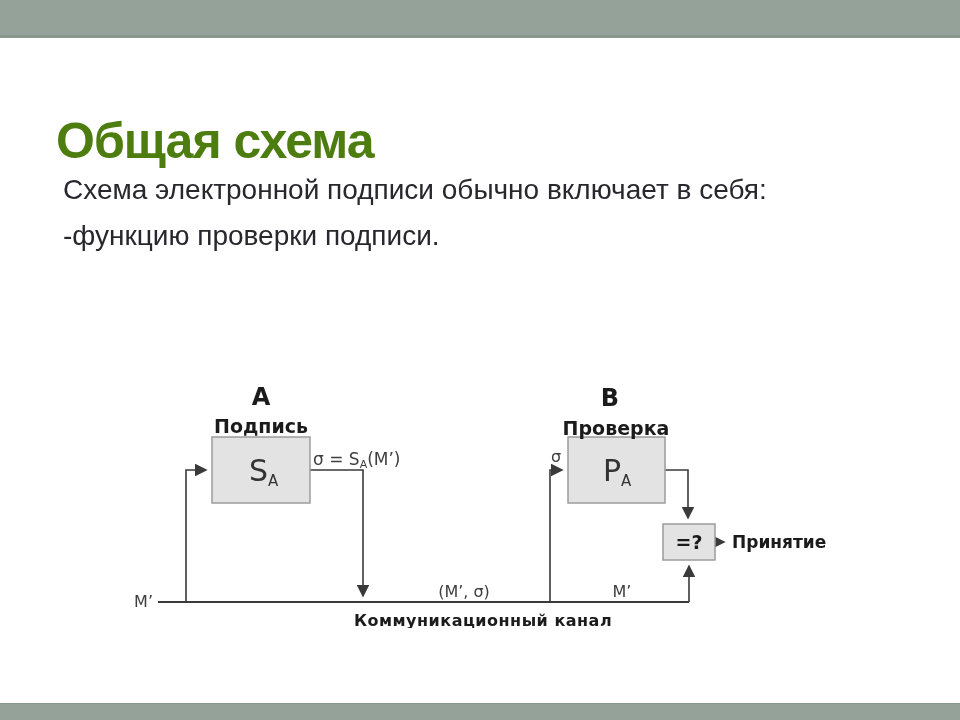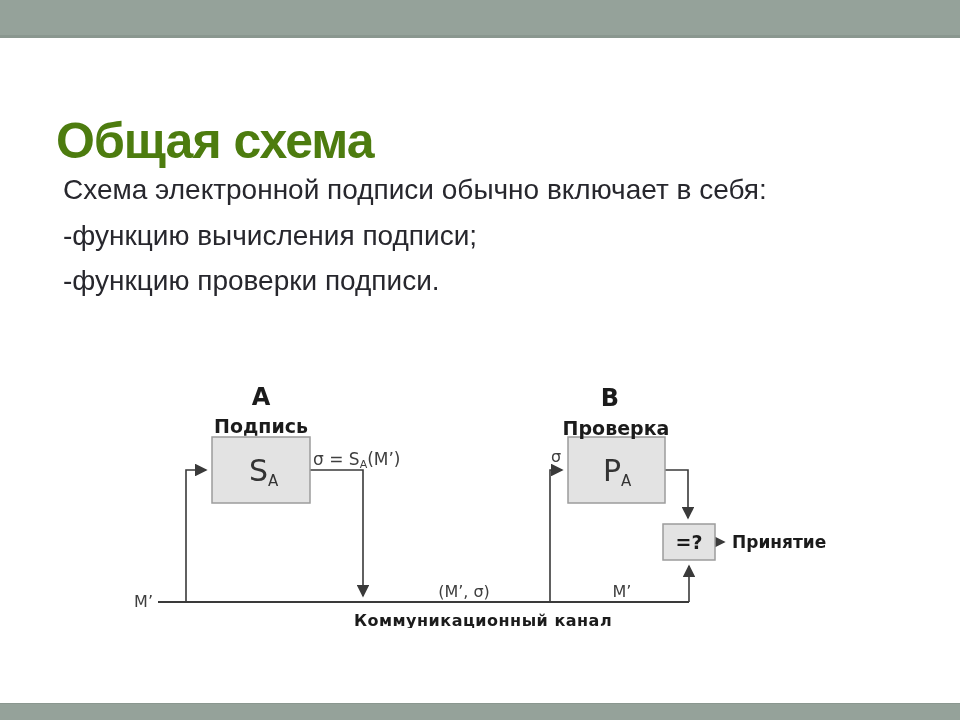--- a/index.html
+++ b/index.html
@@ -37,21 +37,20 @@
 <body>
 
 <div class="slide">
 
   <div class="top-bar"></div>
 
   <h1 class="title">Общая схема</h1>
 
   <div class="body-text">
     <div>Схема электронной подписи обычно включает в себя:</div>
-    <div>-функцию вычисления подписи;</div>
     <div>-функцию проверки подписи.</div>
   </div>
 
   <svg class="diagram" width="740" height="250" viewBox="0 0 740 250">
     <defs>
       <marker id="arr" viewBox="0 0 8 8" refX="7" refY="4" markerWidth="8" markerHeight="8" orient="auto">
         <path d="M0,0 L8,4 L0,8 Z" fill="#3a3a3a"></path>
       </marker>
     </defs>
 

